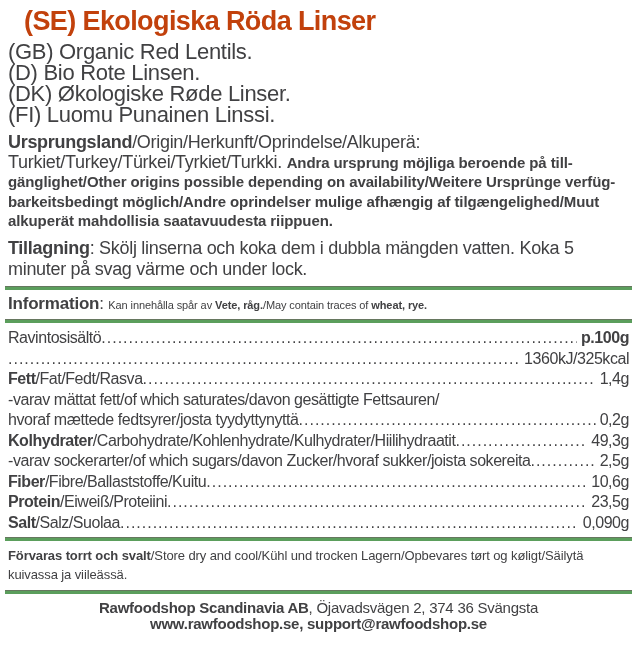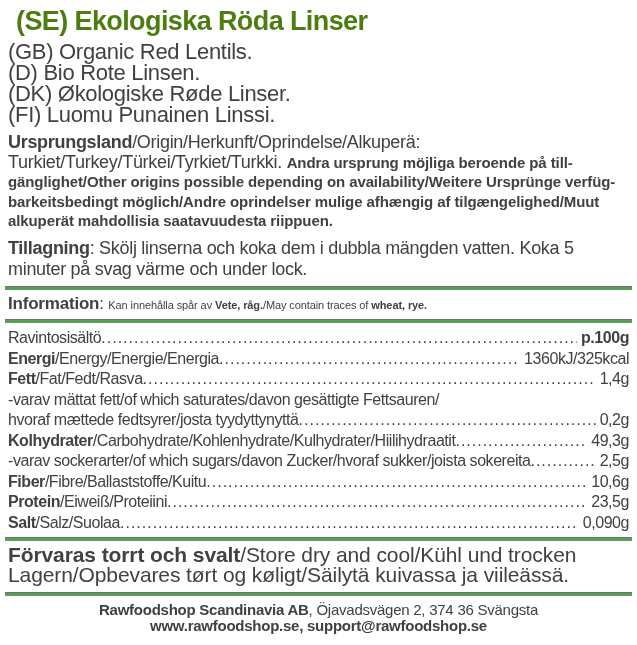--- a/index.html
+++ b/index.html
@@ -3,22 +3,22 @@
 <meta charset="utf-8">
 <style>
   html,body{margin:0;padding:0;}
   body{
     width:637px;height:645px;overflow:hidden;background:#ffffff;
     color:#414143;font-family:"Liberation Sans", sans-serif;
     -webkit-font-smoothing:antialiased;
   }
   .page{padding:6px 8px 0 8px;box-sizing:border-box;width:637px;}
   .title{
-    color:#4d7c0f;font-size:27px;font-weight:bold;letter-spacing:-0.6px;
-    line-height:30px;margin:0 0 5px 8px;
+    color:#c2410c;font-size:27px;font-weight:bold;letter-spacing:-0.6px;
+    line-height:30px;margin:0 0 5px 16px;
   }
   .sub{font-size:22px;line-height:21px;letter-spacing:-0.3px;}
   .para{font-size:18px;line-height:1.09;letter-spacing:-0.3px;margin:0;}
   .origin{margin-top:8px;}
   .prep{margin-top:7px;line-height:1.15;}
   .seg-b{font-weight:bold;}
   .seg-c{font-size:15px;letter-spacing:-0.1px;}
   .rule{height:3px;background:#5b9e5c;border-top:1px solid #66775f;margin:0 -3px;}
   .rule-1{margin-top:7px;}
   .info{font-size:17px;line-height:20px;margin:4px 0 4px 0;letter-spacing:-0.2px;}
@@ -27,21 +27,21 @@
   .tline{white-space:nowrap;overflow:hidden;}
   .nrow{display:flex;align-items:flex-start;}
   .nlabel{white-space:nowrap;}
   .dots{flex:1 1 auto;overflow:hidden;white-space:nowrap;min-width:10px;}
   .dots::after{
     content:"........................................................................................................................................................................................";
     letter-spacing:1px;
   }
   .nvalue{white-space:nowrap;padding-left:4px;}
   .storage{font-size:15.5px;line-height:18px;letter-spacing:-0.2px;margin:5px 0 6px 0;}
-  .storage .seg-c{font-size:21px;}
+  .storage .seg-c{font-size:13px;}
   .contact{text-align:center;font-size:15px;line-height:1.06;letter-spacing:-0.25px;margin:6px 0 5px 0;}
 </style>
 </head>
 <body>
 
 <div class="page">
 
   <h1 class="title">(SE) Ekologiska Röda Linser</h1>
 
   <div>
@@ -61,21 +61,20 @@
 
   <div class="rule"></div>
 
   <div class="ntable" id="nutrition-rows">
       <div class="nrow">
         <span class="nlabel"><span class="">Ravintosisältö</span></span>
         <span class="dots"></span>
         <span class="nvalue seg-b">p.100g</span>
       </div>
       <div class="nrow">
-        <span class="nlabel"><span class="seg-b ">Energi</span><span class="">/Energy/Energie/Energia</span></span>
         <span class="dots"></span>
         <span class="nvalue">1360kJ/325kcal</span>
       </div>
       <div class="nrow">
         <span class="nlabel"><span class="seg-b ">Fett</span><span class="">/Fat/Fedt/Rasva</span></span>
         <span class="dots"></span>
         <span class="nvalue">1,4g</span>
       </div>
       <div class="tline"><span class="">-varav mättat fett/of which saturates/davon gesättigte Fettsauren/</span></div>
       <div class="nrow">

